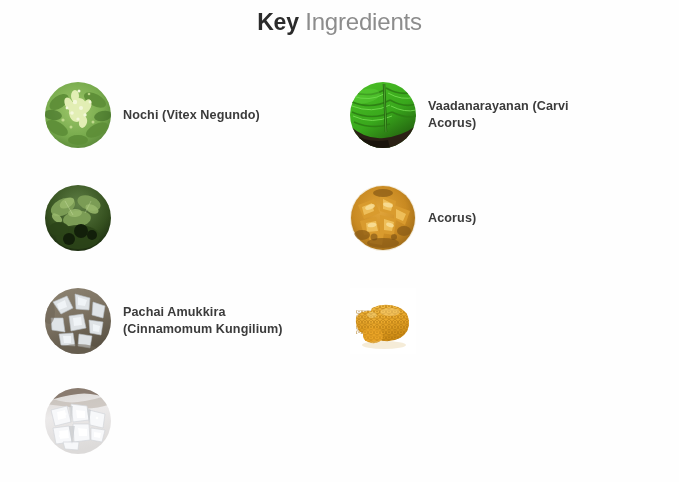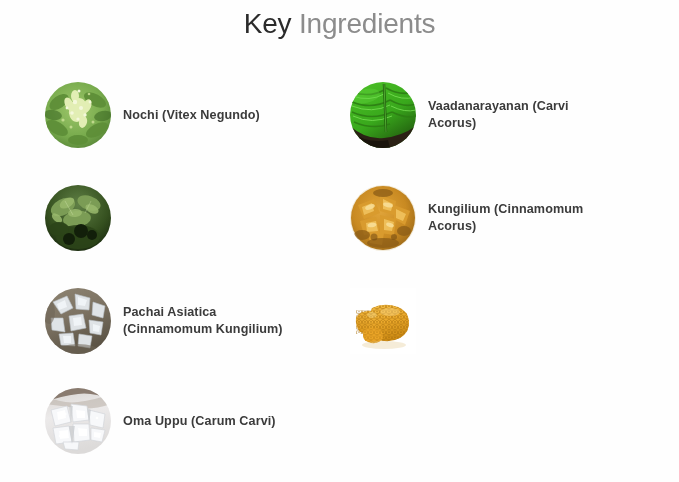--- a/index.html
+++ b/index.html
@@ -24,27 +24,27 @@
   
   .title-wrap {
     position: absolute;
     top: 8px;
     left: 0;
     width: 679px;
     text-align: center;
     white-space: nowrap;
   }
   .title-key {
-    font-size: 28px;
-    font-weight: 400;
+    font-size: 23px;
+    font-weight: 700;
     color: #2b2b2b;
     letter-spacing: -0.2px;
   }
   .title-rest {
-    font-size: 28px;
+    font-size: 24px;
     font-weight: 400;
     color: #8c8c8c;
     letter-spacing: -0.2px;
   }
 
   
   .grid {
     position: absolute;
     top: 72px;
     left: 5px;
@@ -215,21 +215,21 @@
               <polygon points="18,48 26,48 26,55 19,55"></polygon>
               <polygon points="48,36 55,38 54,44 48,43"></polygon>
             </g>
             <g fill="#6e6557" opacity="0.55">
               <ellipse cx="33" cy="62" rx="20" ry="6"></ellipse>
               <ellipse cx="4" cy="24" rx="6" ry="12"></ellipse>
             </g>
           </svg>
         </div>
         <div class="label">
-          <span class="line">Pachai Asiatica</span>
+          <span class="line">Pachai Amukkira</span>
           <span class="line">(Cinnamomum Kungilium)</span>
         </div>
       </div>
 
       <div class="item" style="top:316px">
         <div class="thumb round">
           <svg viewBox="0 0 66 66">
             <defs>
               <linearGradient id="omaBg" x1="0" y1="0" x2="0.2" y2="1">
                 <stop offset="0%" stop-color="#d7d3cf"></stop>
@@ -262,23 +262,20 @@
               <path d="M24 38 L27 56 L30 38 Z"></path>
             </g>
             <g fill="#ffffff">
               <circle cx="20" cy="26" r="1.6"></circle>
                 <circle cx="37" cy="44" r="1.4"></circle>
               <circle cx="52" cy="30" r="1.3"></circle>
                 <circle cx="15" cy="48" r="1.3"></circle>
             </g>
           </svg>
         </div>
-        <div class="label">
-          <span class="line">Oma Uppu (Carum Carvi)</span>
-        </div>
       </div>
 
     </div>
 
     <div class="column col-right">
 
       <div class="item" style="top:10px">
         <div class="thumb round">
           <svg viewBox="0 0 66 66">
             <defs>
@@ -357,21 +354,20 @@
               <ellipse cx="54" cy="46" rx="7" ry="5"></ellipse>
               <ellipse cx="33" cy="8" rx="10" ry="4"></ellipse>
             </g>
             <g fill="#6b4510" opacity="0.5">
               <circle cx="24" cy="52" r="3.5"></circle>
               <circle cx="44" cy="52" r="3"></circle>
             </g>
           </svg>
         </div>
         <div class="label">
-          <span class="line">Kungilium (Cinnamomum</span>
           <span class="line">Acorus)</span>
         </div>
       </div>
 
       <div class="item" style="top:216px">
         <div class="thumb">
           <svg viewBox="0 0 66 66">
             <defs>
               <linearGradient id="honeyG" x1="0" y1="0" x2="0.3" y2="1">
                 <stop offset="0%" stop-color="#f6c04a"></stop>

